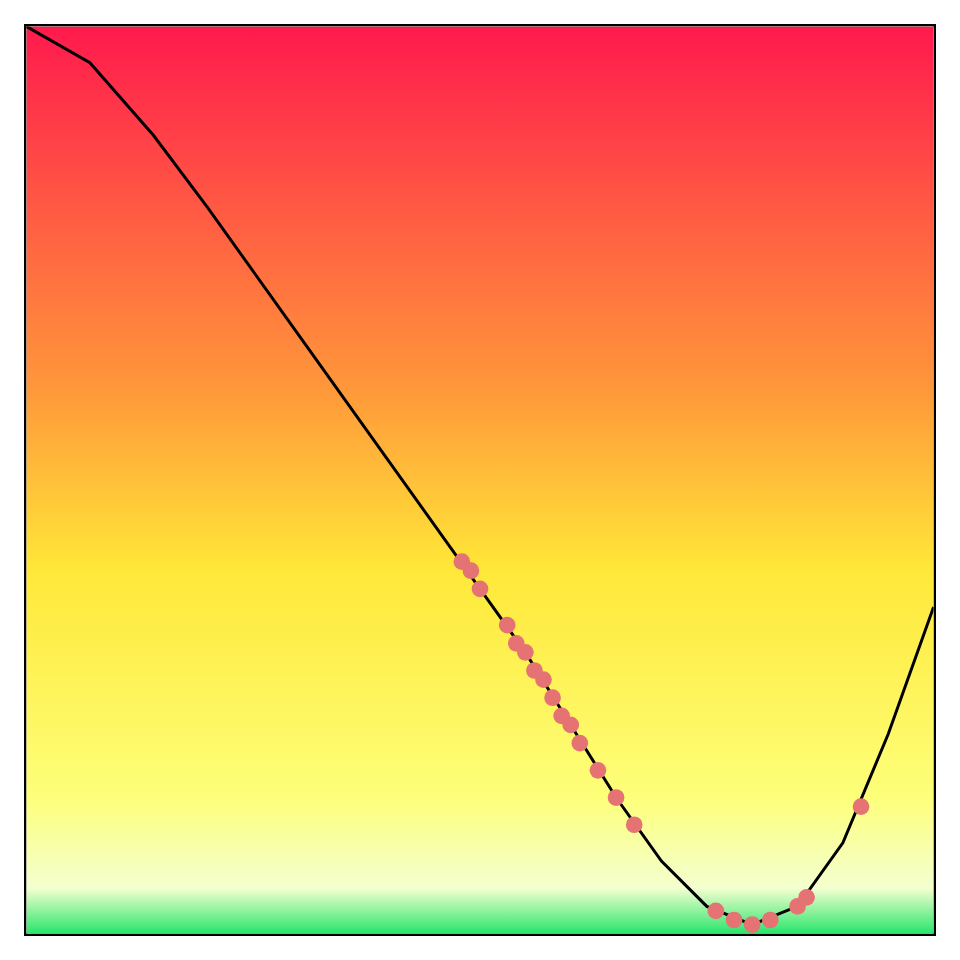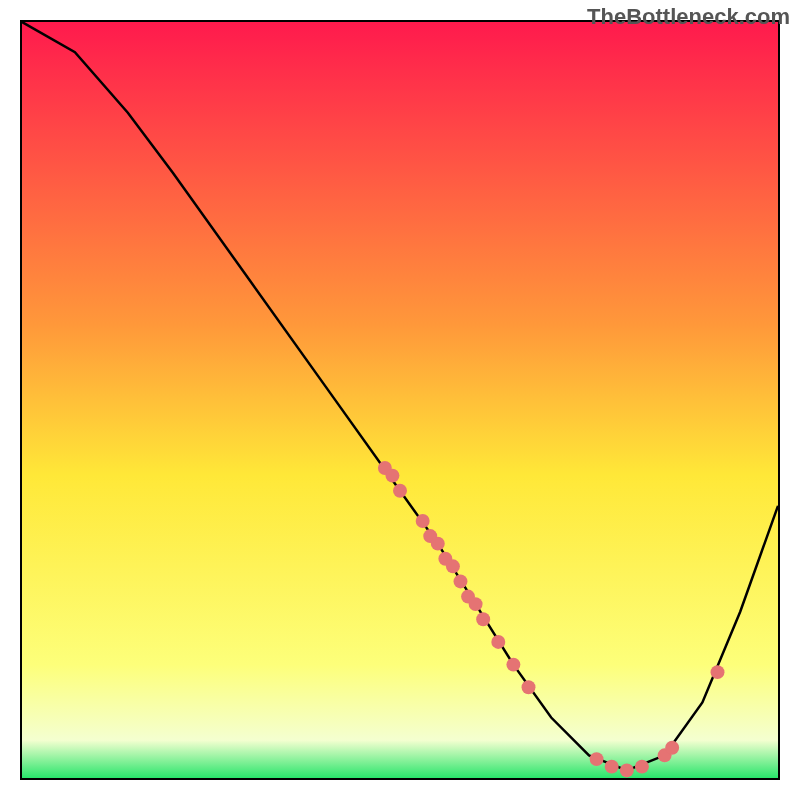--- a/index.html
+++ b/index.html
@@ -7,21 +7,20 @@
 .chart-container { width: 800px; height: 800px; position: relative; }
 .watermark { position: absolute; top: 4px; right: 10px; font-size: 22px; font-weight: bold; color: #555; z-index: 10; }
 .plot-area { position: absolute; left: 20px; top: 20px; width: 760px; height: 760px; border: 2px solid #000; }
 .gradient-bg { position: absolute; left: 0; top: 0; width: 100%; height: 100%; }
 .curve-layer { position: absolute; left: 0; top: 0; width: 100%; height: 100%; }
 </style>
 </head>
 <body>
 
 <div class="chart-container">
-  <div class="watermark">TheBottleneck.com</div>
   <div class="plot-area">
     <svg class="gradient-bg" viewBox="0 0 760 760" preserveAspectRatio="none">
       <defs>
         <linearGradient id="bg-grad" x1="0%" y1="0%" x2="0%" y2="100%">
             <stop offset="0%" stop-color="#ff1a4d"></stop>
             <stop offset="40%" stop-color="#ff983a"></stop>
             <stop offset="60%" stop-color="#ffe838"></stop>
             <stop offset="85%" stop-color="#fdff7a"></stop>
             <stop offset="95%" stop-color="#f4ffd0"></stop>
             <stop offset="100%" stop-color="#29e56b"></stop>

